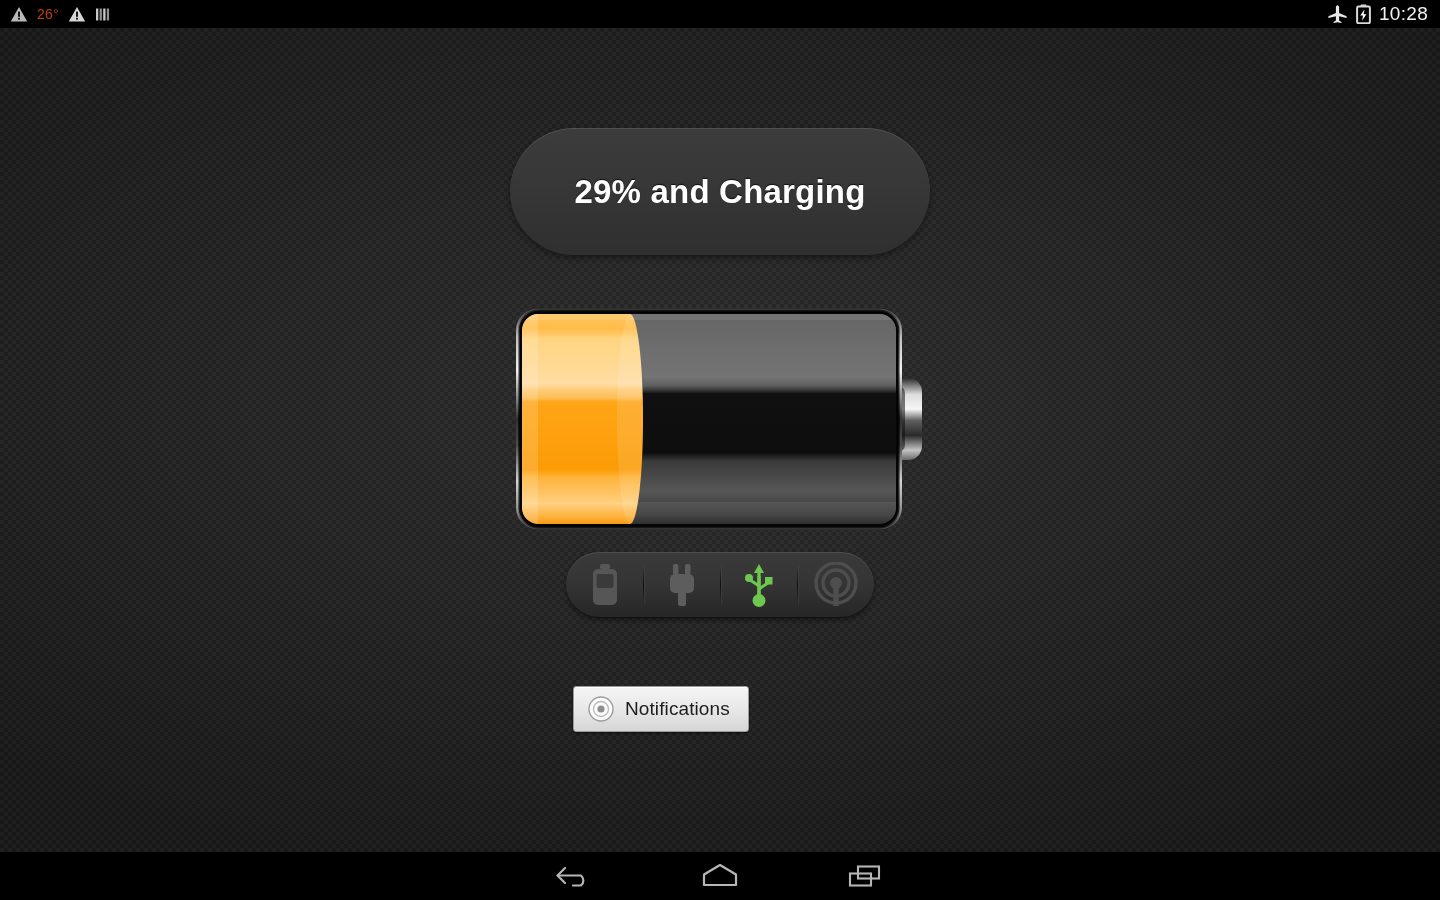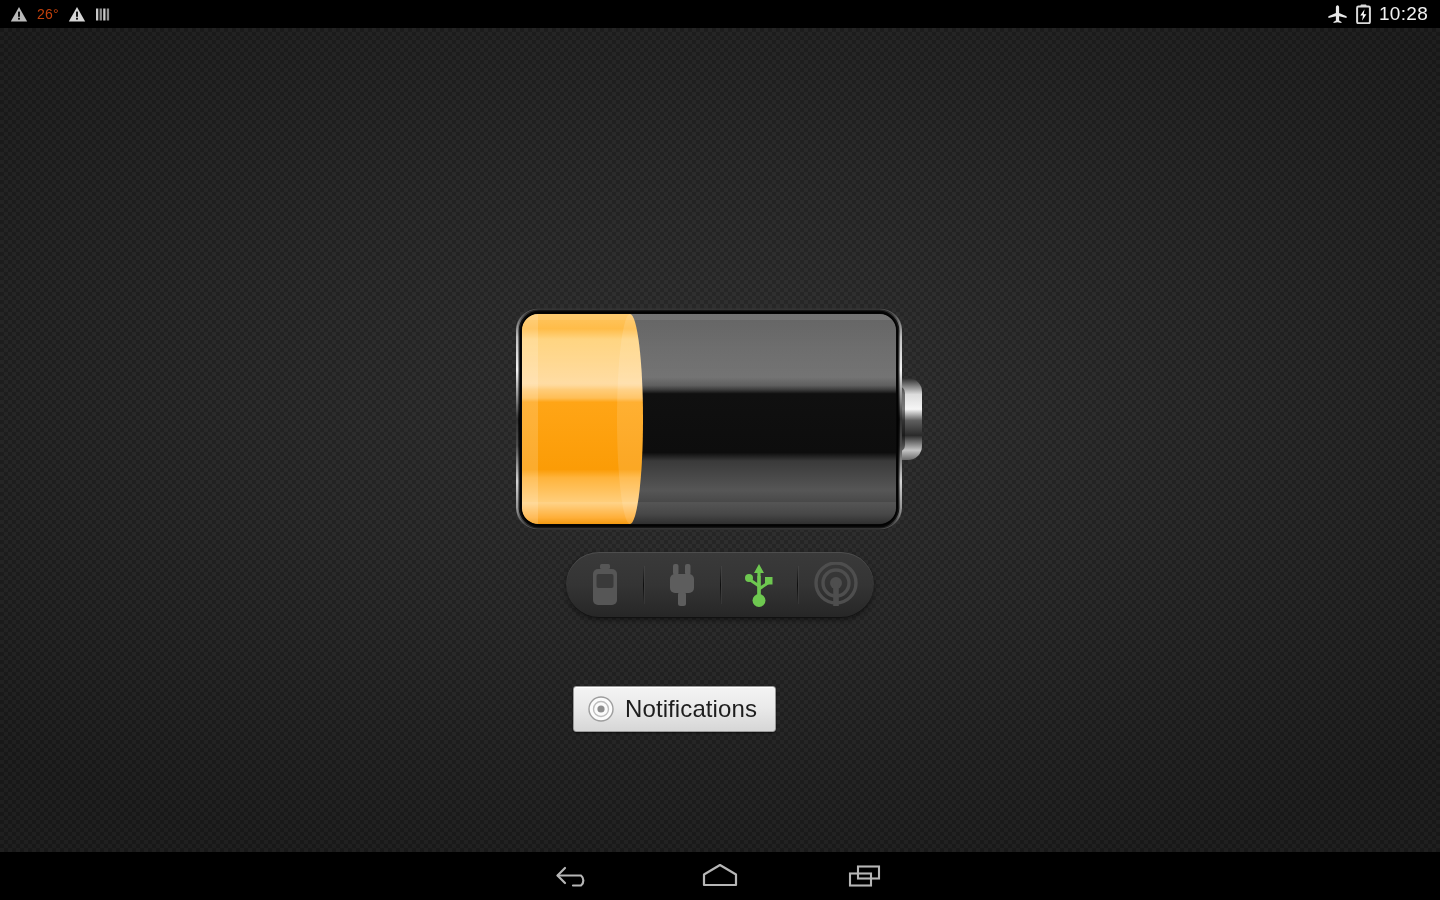--- a/index.html
+++ b/index.html
@@ -174,21 +174,21 @@
       0 1px 2px rgba(0,0,0,.55);
     display: flex;
     align-items: center;
     gap: 11px;
     padding: 0 18px 0 14px;
     cursor: pointer;
     box-sizing: border-box;
   }
   .btn-label {
     color: #1d1d1d;
-    font-size: 24px;
+    font-size: 19px;
     letter-spacing: .1px;
     white-space: nowrap;
   }
 
   
   .nav-bar {
     position: absolute;
     left: 0; top: 852px;
     width: 1440px;
     height: 48px;
@@ -244,20 +244,23 @@
         <rect x="4.6" y="0.6" width="5.8" height="2.2" rx="0.6" fill="#d8d8d8"></rect>
         <rect x="1.1" y="2.6" width="12.8" height="16.6" rx="1.4" fill="none" stroke="#d8d8d8" stroke-width="2"></rect>
         <path d="M8.6 5.2 L4.3 11.4 L7.0 11.4 L6.0 16.8 L10.4 10.2 L7.6 10.2 Z" fill="#ffffff"></path>
       </svg>
       <span class="sb-clock">10:28</span>
     </div>
   </div>
 
   <div class="wallpaper"></div>
 
+  <div class="title-pill">
+    <span class="title-text">29% and Charging</span>
+  </div>
 
   <div class="battery-wrap">
     <svg class="battery-svg" width="424" height="226" viewBox="0 0 424 226">
       <defs>
         <linearGradient id="chrome" x1="0" y1="0" x2="0" y2="1">
           <stop offset="0%" stop-color="#171717"></stop>
           <stop offset="13%" stop-color="#b8b8b8"></stop>
           <stop offset="28%" stop-color="#f2f2f2"></stop>
           <stop offset="42%" stop-color="#6f6f6f"></stop>
           <stop offset="50%" stop-color="#1b1b1b"></stop>

